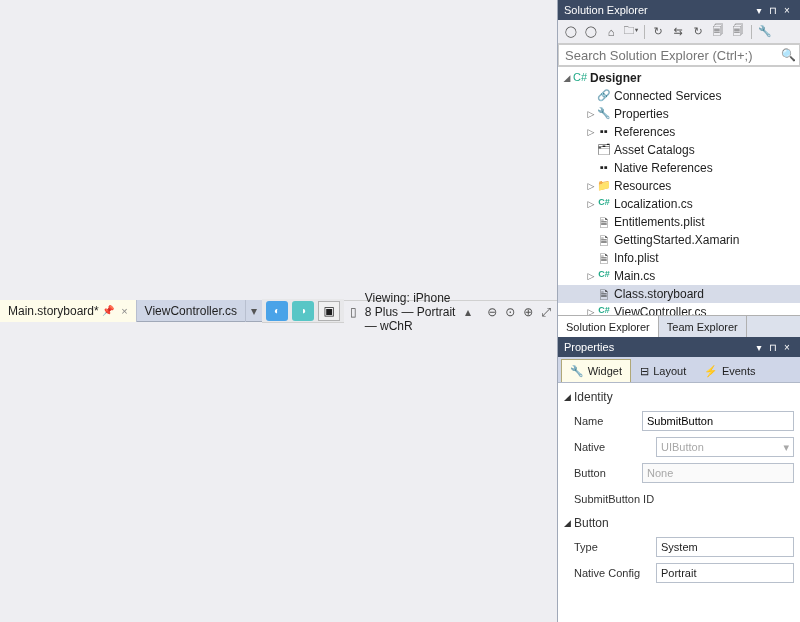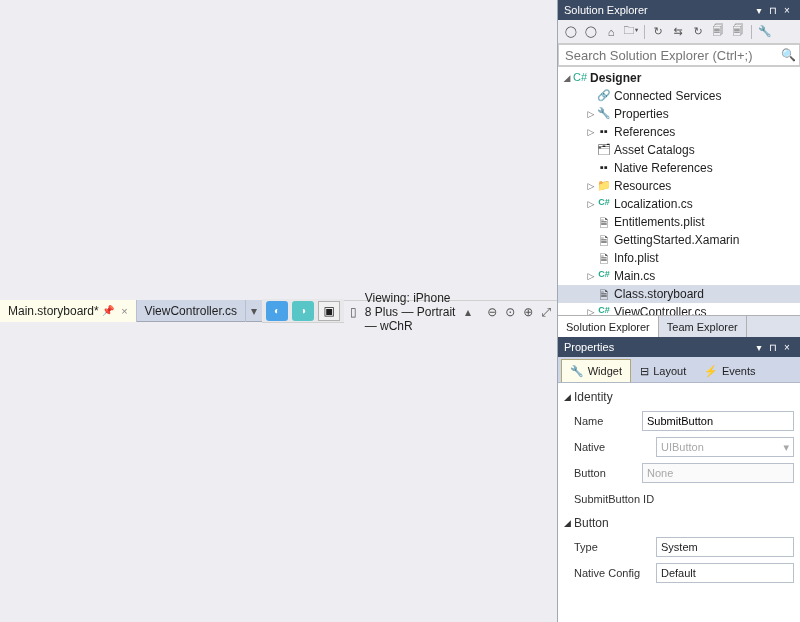--- a/index.html
+++ b/index.html
@@ -319,19 +319,19 @@
       <div class="prow">
           <span class="plabel">Type</span>
           <div class="pselect">
             <span>System</span>
             <span></span>
           </div>
         </div>
       <div class="prow">
           <span class="plabel">Native Config</span>
           <div class="pselect">
-            <span>Default</span>
+            <span>Portrait</span>
             <span></span>
           </div>
         </div>
     </div>
   </div>
 </div>
 
 </body></html>

